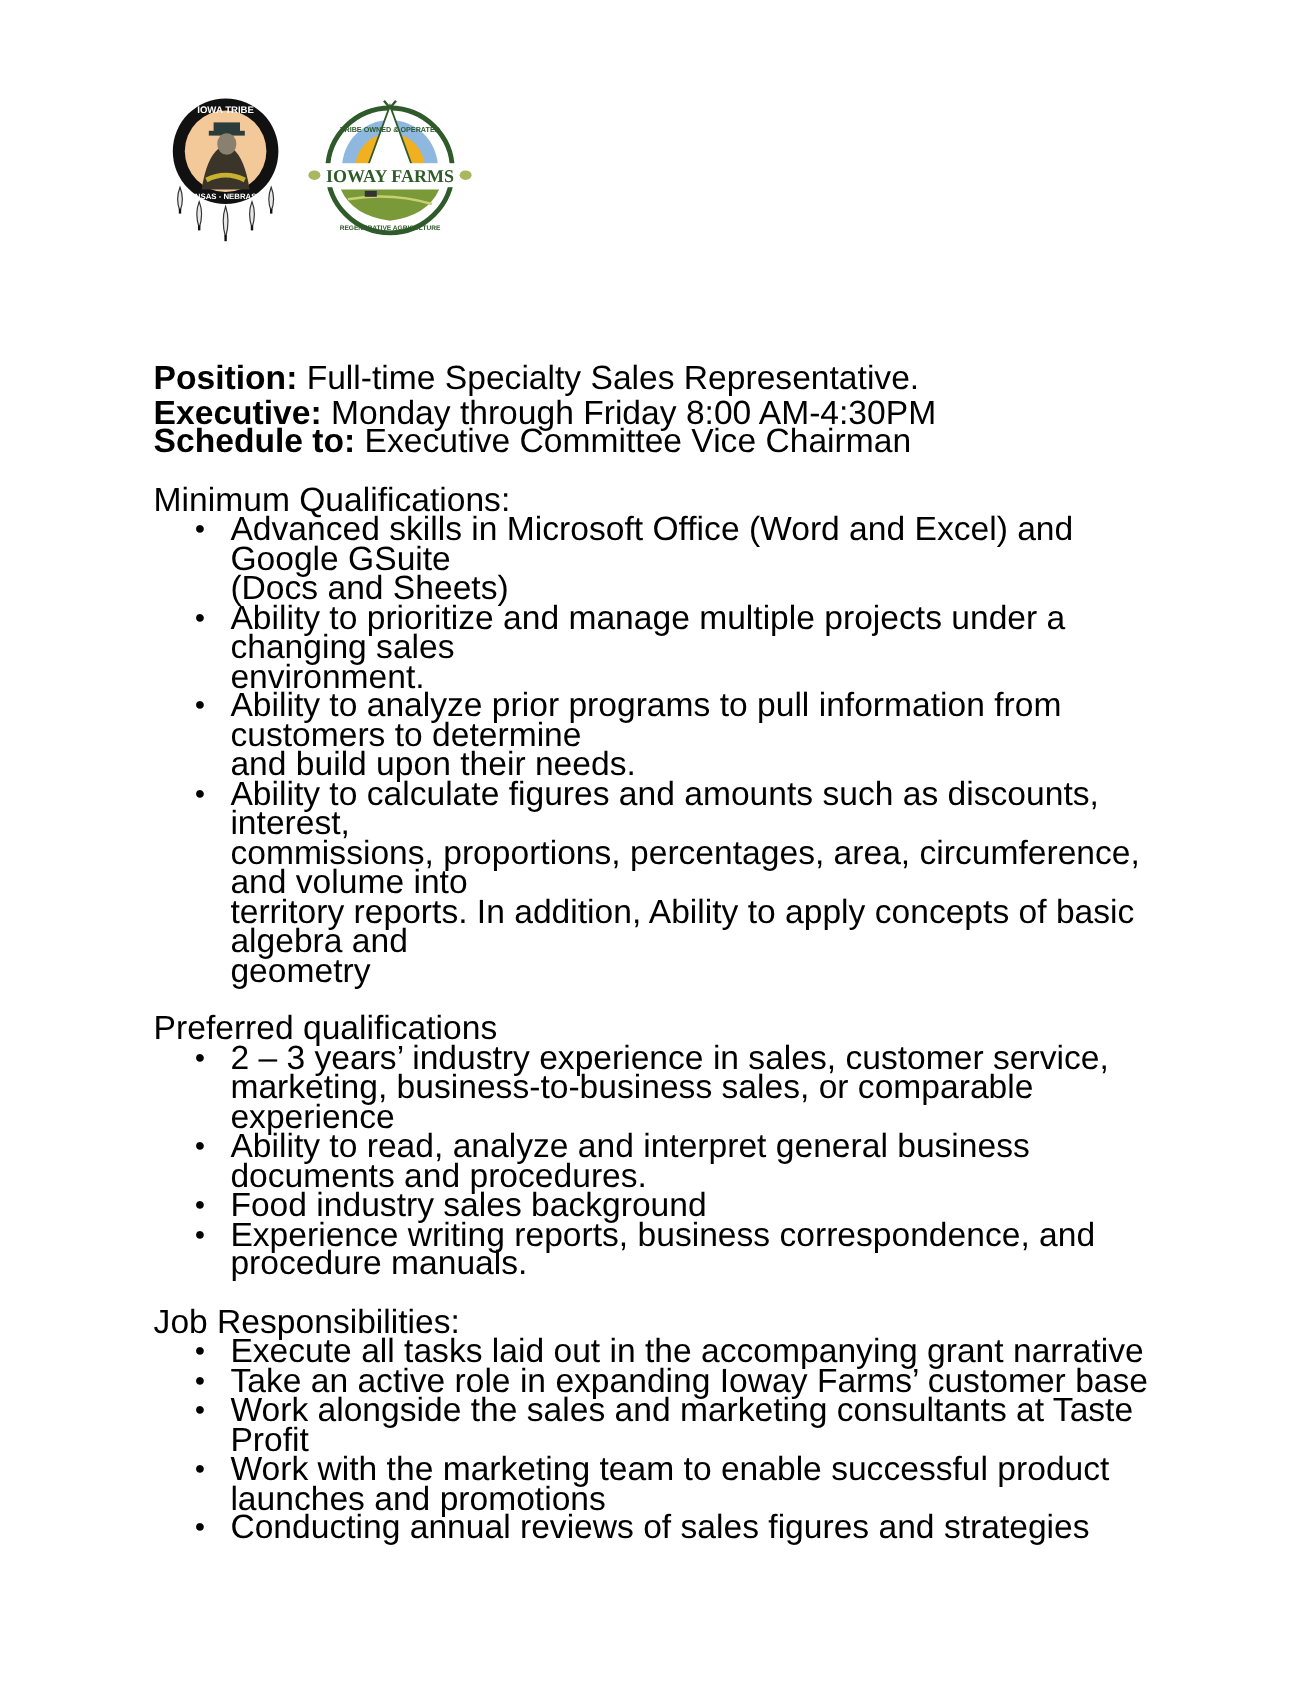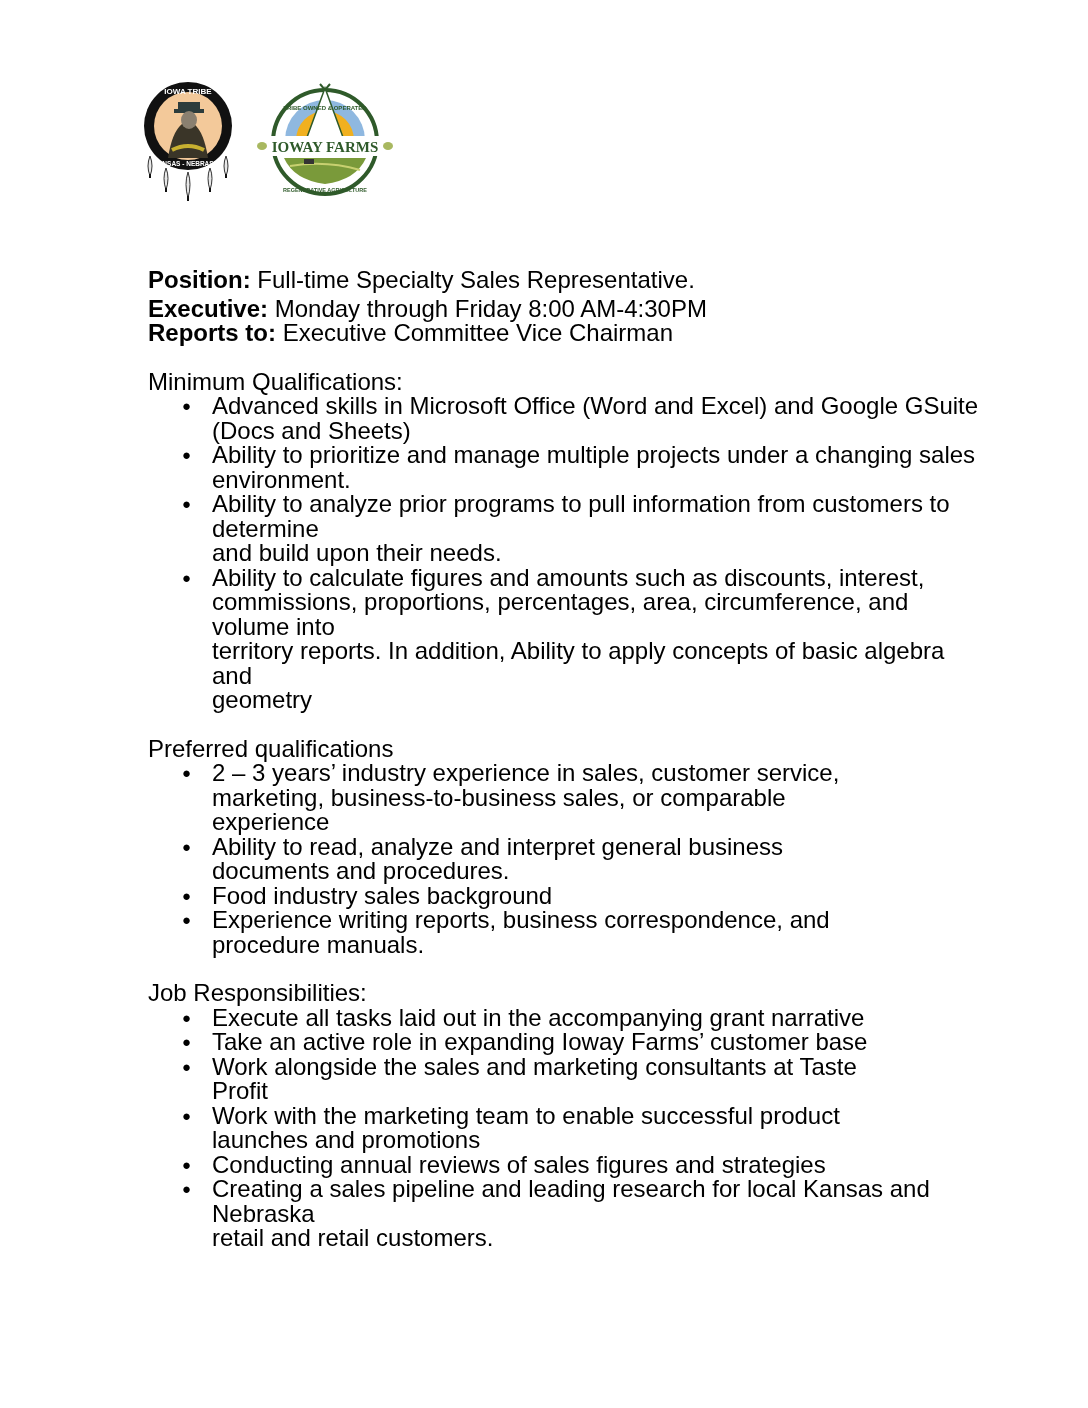--- a/index.html
+++ b/index.html
@@ -1,21 +1,21 @@
 <!DOCTYPE html>
 <html><head>
 <meta charset="utf-8">
 <style>
   html, body { margin: 0; padding: 0; background: #ffffff; }
   body { width: 1088px; height: 1408px; position: relative; overflow: hidden;
          font-family: "Liberation Sans", "DejaVu Sans", sans-serif; color: #000; }
   .logos { position: absolute; left: 138px; top: 80px; height: 124px; }
   .logo-tribe { position: absolute; left: 0; top: 0; width: 100px; height: 124px; }
   .logo-farms { position: absolute; left: 118px; top: 0; width: 138px; height: 118px; }
-  .content { position: absolute; left: 128px; top: 268px; width: 840px; font-size: 24px; line-height: 24.5px; margin-left: 20px; }
+  .content { position: absolute; left: 128px; top: 303px; width: 840px; font-size: 28px; line-height: 24.5px; }
   .meta-line { margin: 0; white-space: nowrap; }
   .meta-line.position { margin-bottom: 4px; }
   .meta-line b { font-weight: bold; }
   .section { margin-top: 24px; }
   .section-title { font-weight: normal; margin: 0; }
   ul { list-style: none; margin: 0; padding: 0; }
   li { position: relative; padding-left: 64px; margin: 0; }
   li::before { content: "\25CF"; position: absolute; left: 34px; top: 0; font-size: 15px; }
 </style>
 </head>
@@ -62,21 +62,21 @@
     <path d="M34 86 Q70 80 104 90" stroke="#c8d070" stroke-width="2" fill="none"></path>
     <rect x="48" y="79" width="10" height="5" fill="#333"></rect>
     <text x="69" y="30" font-size="6" font-family="Liberation Sans, sans-serif" font-weight="bold" fill="#2f5a2a" text-anchor="middle">TRIBE OWNED &amp; OPERATED</text>
     <text x="69" y="112" font-size="5.5" font-family="Liberation Sans, sans-serif" font-weight="bold" fill="#2f5a2a" text-anchor="middle">REGENERATIVE AGRICULTURE</text>
   </svg>
 </div>
 
 <div class="content">
   <p class="meta-line position"><b>Position:</b><span> Full-time Specialty Sales Representative.</span></p>
   <p class="meta-line"><b>Executive:</b><span> Monday through Friday 8:00 AM-4:30PM</span></p>
-  <p class="meta-line"><b>Reports to:</b><span> Executive Committee Vice Chairman</span></p>
+  <p class="meta-line"><b>Schedule to:</b><span> Executive Committee Vice Chairman</span></p>
 
   <div class="section">
     <p class="section-title">Minimum Qualifications:</p>
     <ul>
         <li>Advanced skills in Microsoft Office (Word and Excel) and Google GSuite<br>(Docs and Sheets)</li>
         <li>Ability to prioritize and manage multiple projects under a changing sales<br>environment.</li>
         <li>Ability to analyze prior programs to pull information from customers to determine<br>and build upon their needs.</li>
         <li>Ability to calculate figures and amounts such as discounts, interest,<br>commissions, proportions, percentages, area, circumference, and volume into<br>territory reports. In addition, Ability to apply concepts of basic algebra and<br>geometry</li>
       </ul>
   </div>
@@ -92,16 +92,15 @@
   </div>
 
   <div class="section">
     <p class="section-title">Job Responsibilities:</p>
     <ul>
         <li>Execute all tasks laid out in the accompanying grant narrative</li>
         <li>Take an active role in expanding Ioway Farms’ customer base</li>
         <li>Work alongside the sales and marketing consultants at Taste<br>Profit</li>
         <li>Work with the marketing team to enable successful product<br>launches and promotions</li>
         <li>Conducting annual reviews of sales figures and strategies</li>
-        <li>Creating a sales pipeline and leading research for local Kansas and Nebraska<br>retail and retail customers.</li>
       </ul>
   </div>
 </div>
 
 </body></html>

